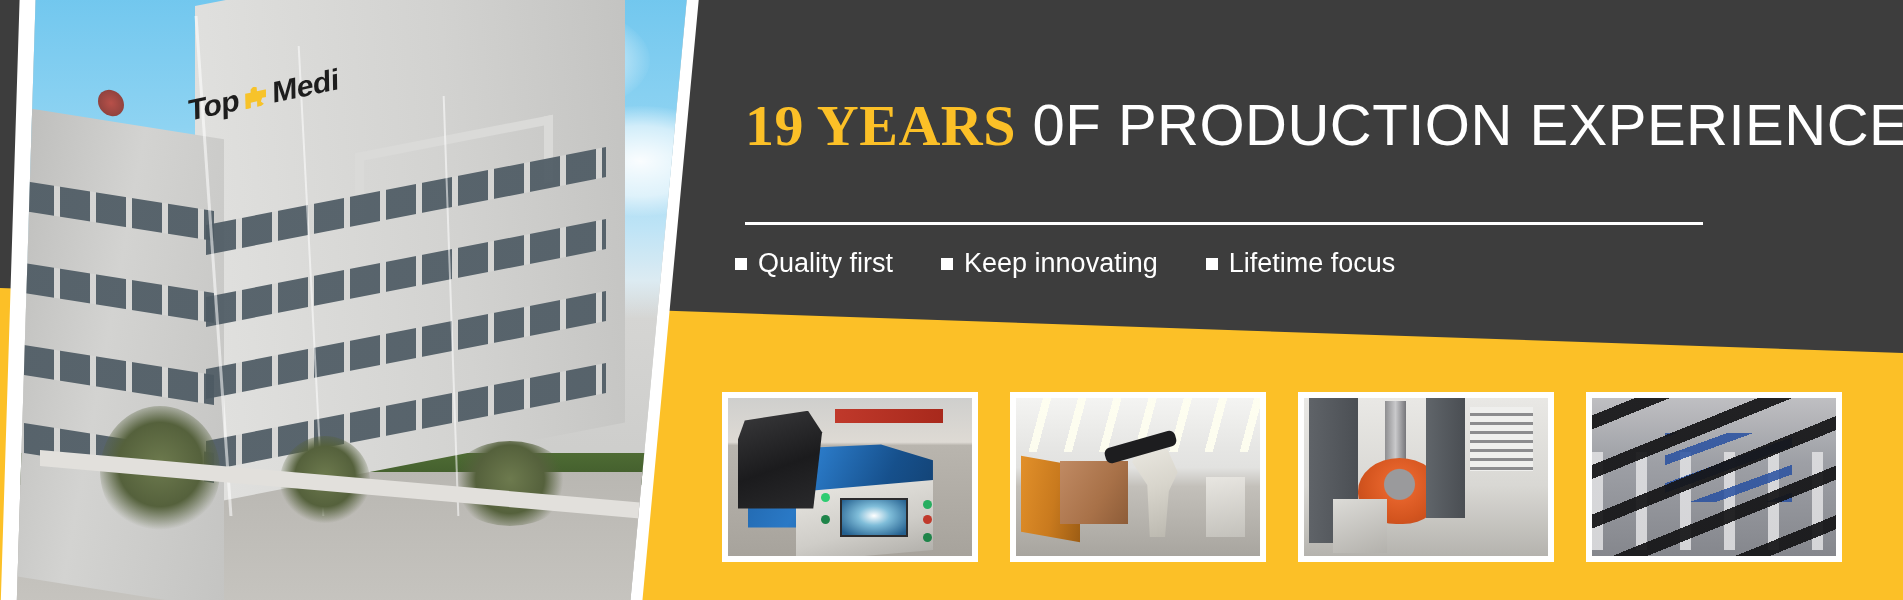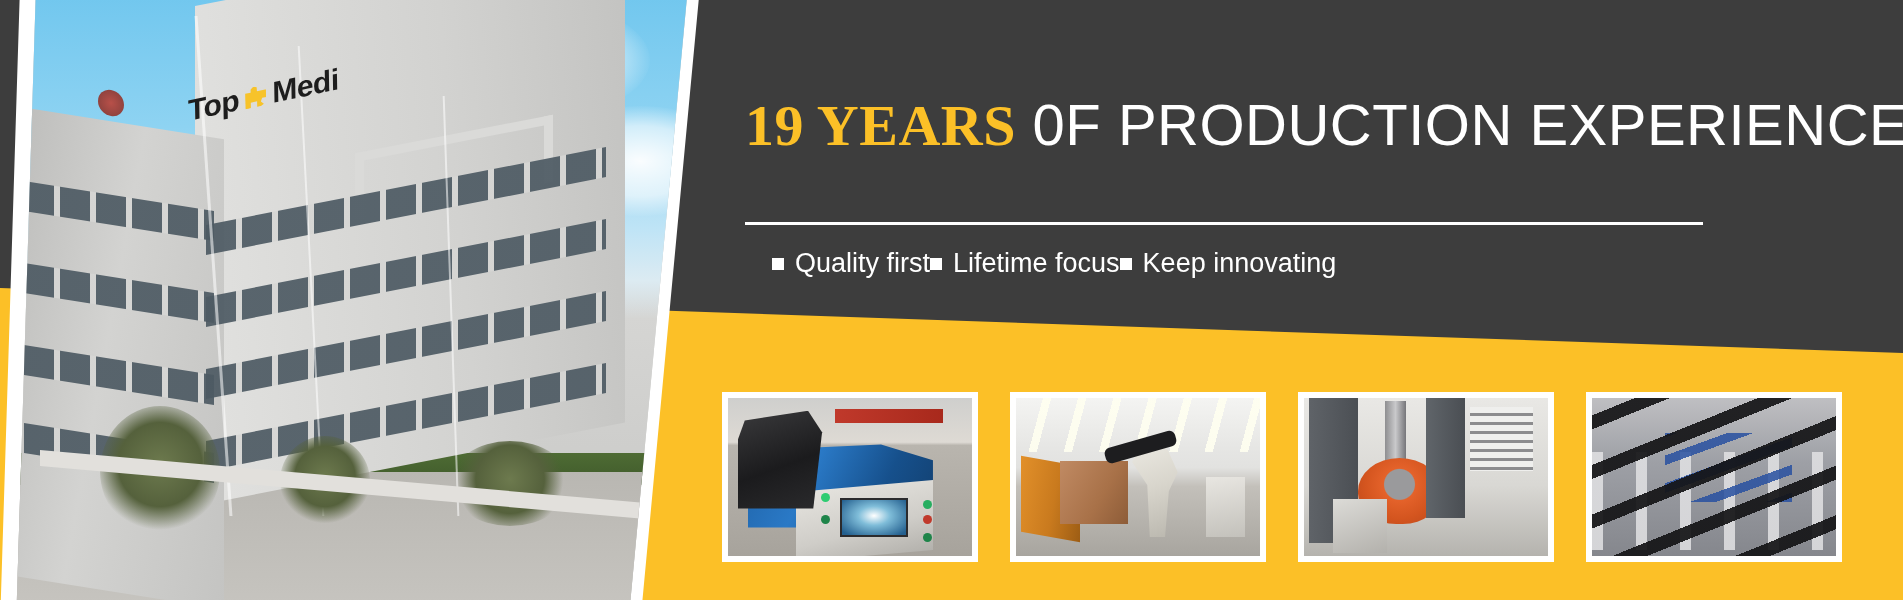--- a/index.html
+++ b/index.html
@@ -167,23 +167,24 @@
   .headline .hl-years { color: #fcc027; font-family: Liberation Serif, serif; }
   .headline .hl-rest  { color: #ffffff; font-weight: normal; }
   .divider {
     position: absolute;
     left: 745px; top: 222px;
     width: 958px; height: 3px;
     background: #ffffff;
   }
   .bullets {
     position: absolute;
-    left: 772px; top: 248px;
+    left: 735px; top: 248px;
     display: flex;
     align-items: flex-end;
+    gap: 48px;
     white-space: nowrap;
   }
   .bullet {
     display: flex;
     align-items: center;
     gap: 11px;
     color: #ffffff;
     font-size: 27px;
     font-weight: normal;
   }
@@ -418,25 +419,25 @@
 
   <div class="divider"></div>
 
   <div class="bullets">
     <div class="bullet">
       <span class="sq"></span>
       <span>Quality first</span>
     </div>
     <div class="bullet">
       <span class="sq"></span>
-      <span>Lifetime focus</span>
+      <span>Keep innovating</span>
     </div>
     <div class="bullet">
       <span class="sq"></span>
-      <span>Keep innovating</span>
+      <span>Lifetime focus</span>
     </div>
   </div>
 
   <div class="thumbs">
 
     <div class="thumb">
       <div class="thumb-inner t1">
         <div class="t1-red"></div>
         <div class="t1-panel"></div>
         <div class="t1-screen"></div>

